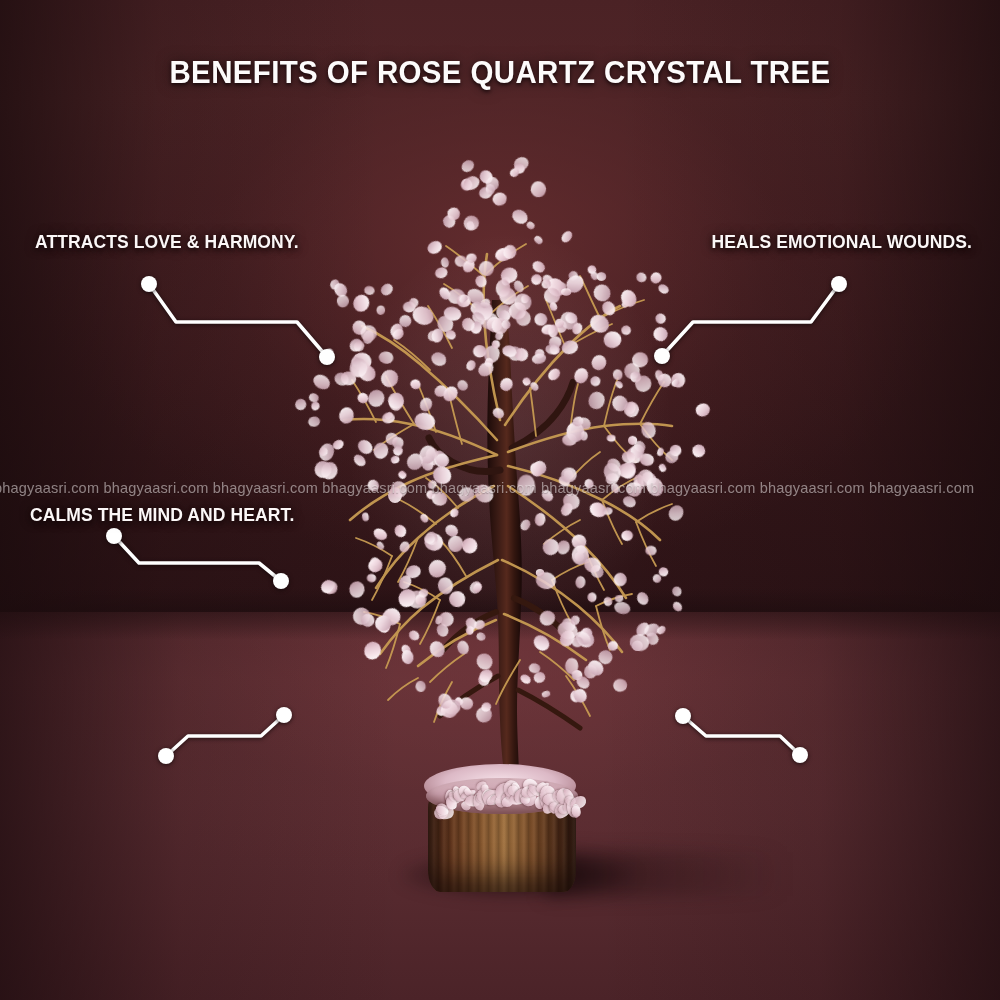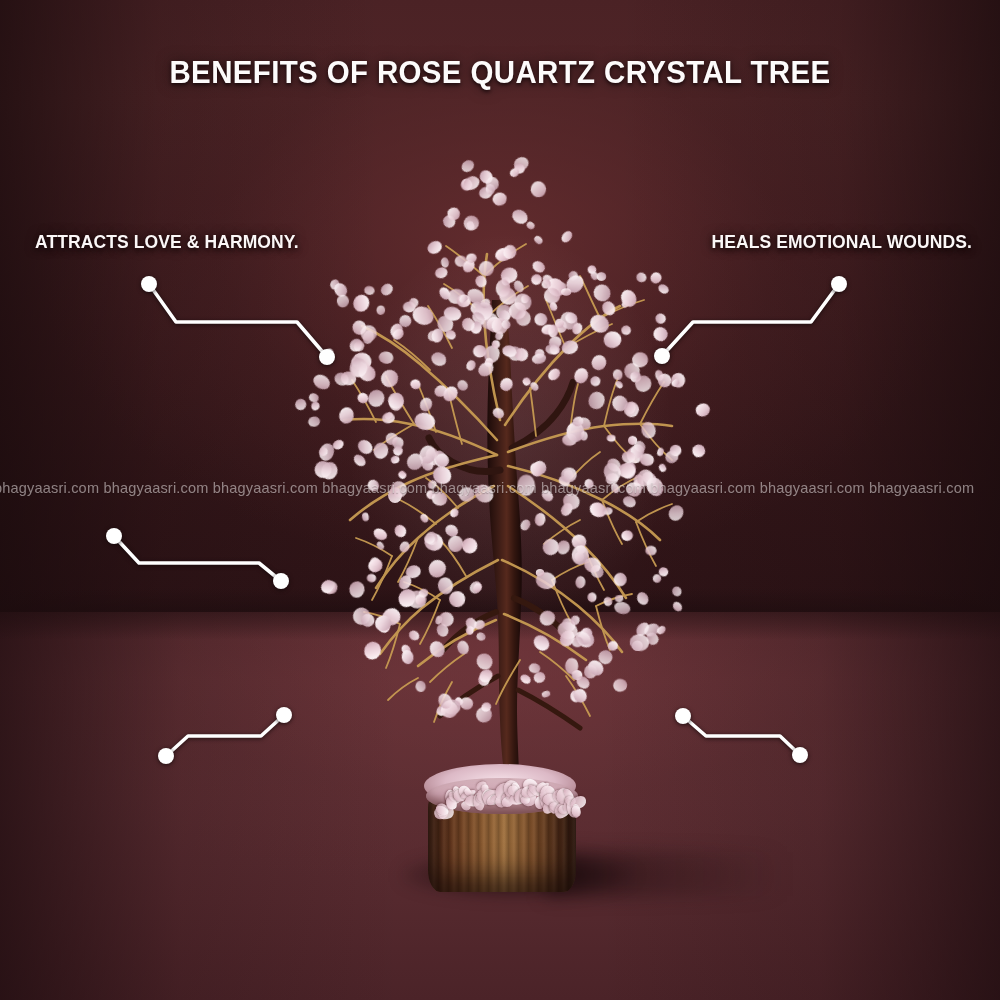--- a/index.html
+++ b/index.html
@@ -746,16 +746,17 @@
       <polyline points="683,716 706,736 780,736 800,755"></polyline>
       <circle cx="683" cy="716" r="8"></circle>
       <circle cx="800" cy="755" r="8"></circle>
     </g>
   </svg>
 
   <div class="callout-label cl-left" style="left:35px;  top:232px;">ATTRACTS LOVE &amp; HARMONY.</div>
 
   <div class="callout-label cl-right" style="right:28px; top:232px;margin-left:11px;">HEALS EMOTIONAL WOUNDS.</div>
 
+  <div class="callout-label cl-left" style="left:30px;  top:505px;">CALMS THE MIND AND HEART.</div>
 
 
 
 </div>
 
 </body></html>

